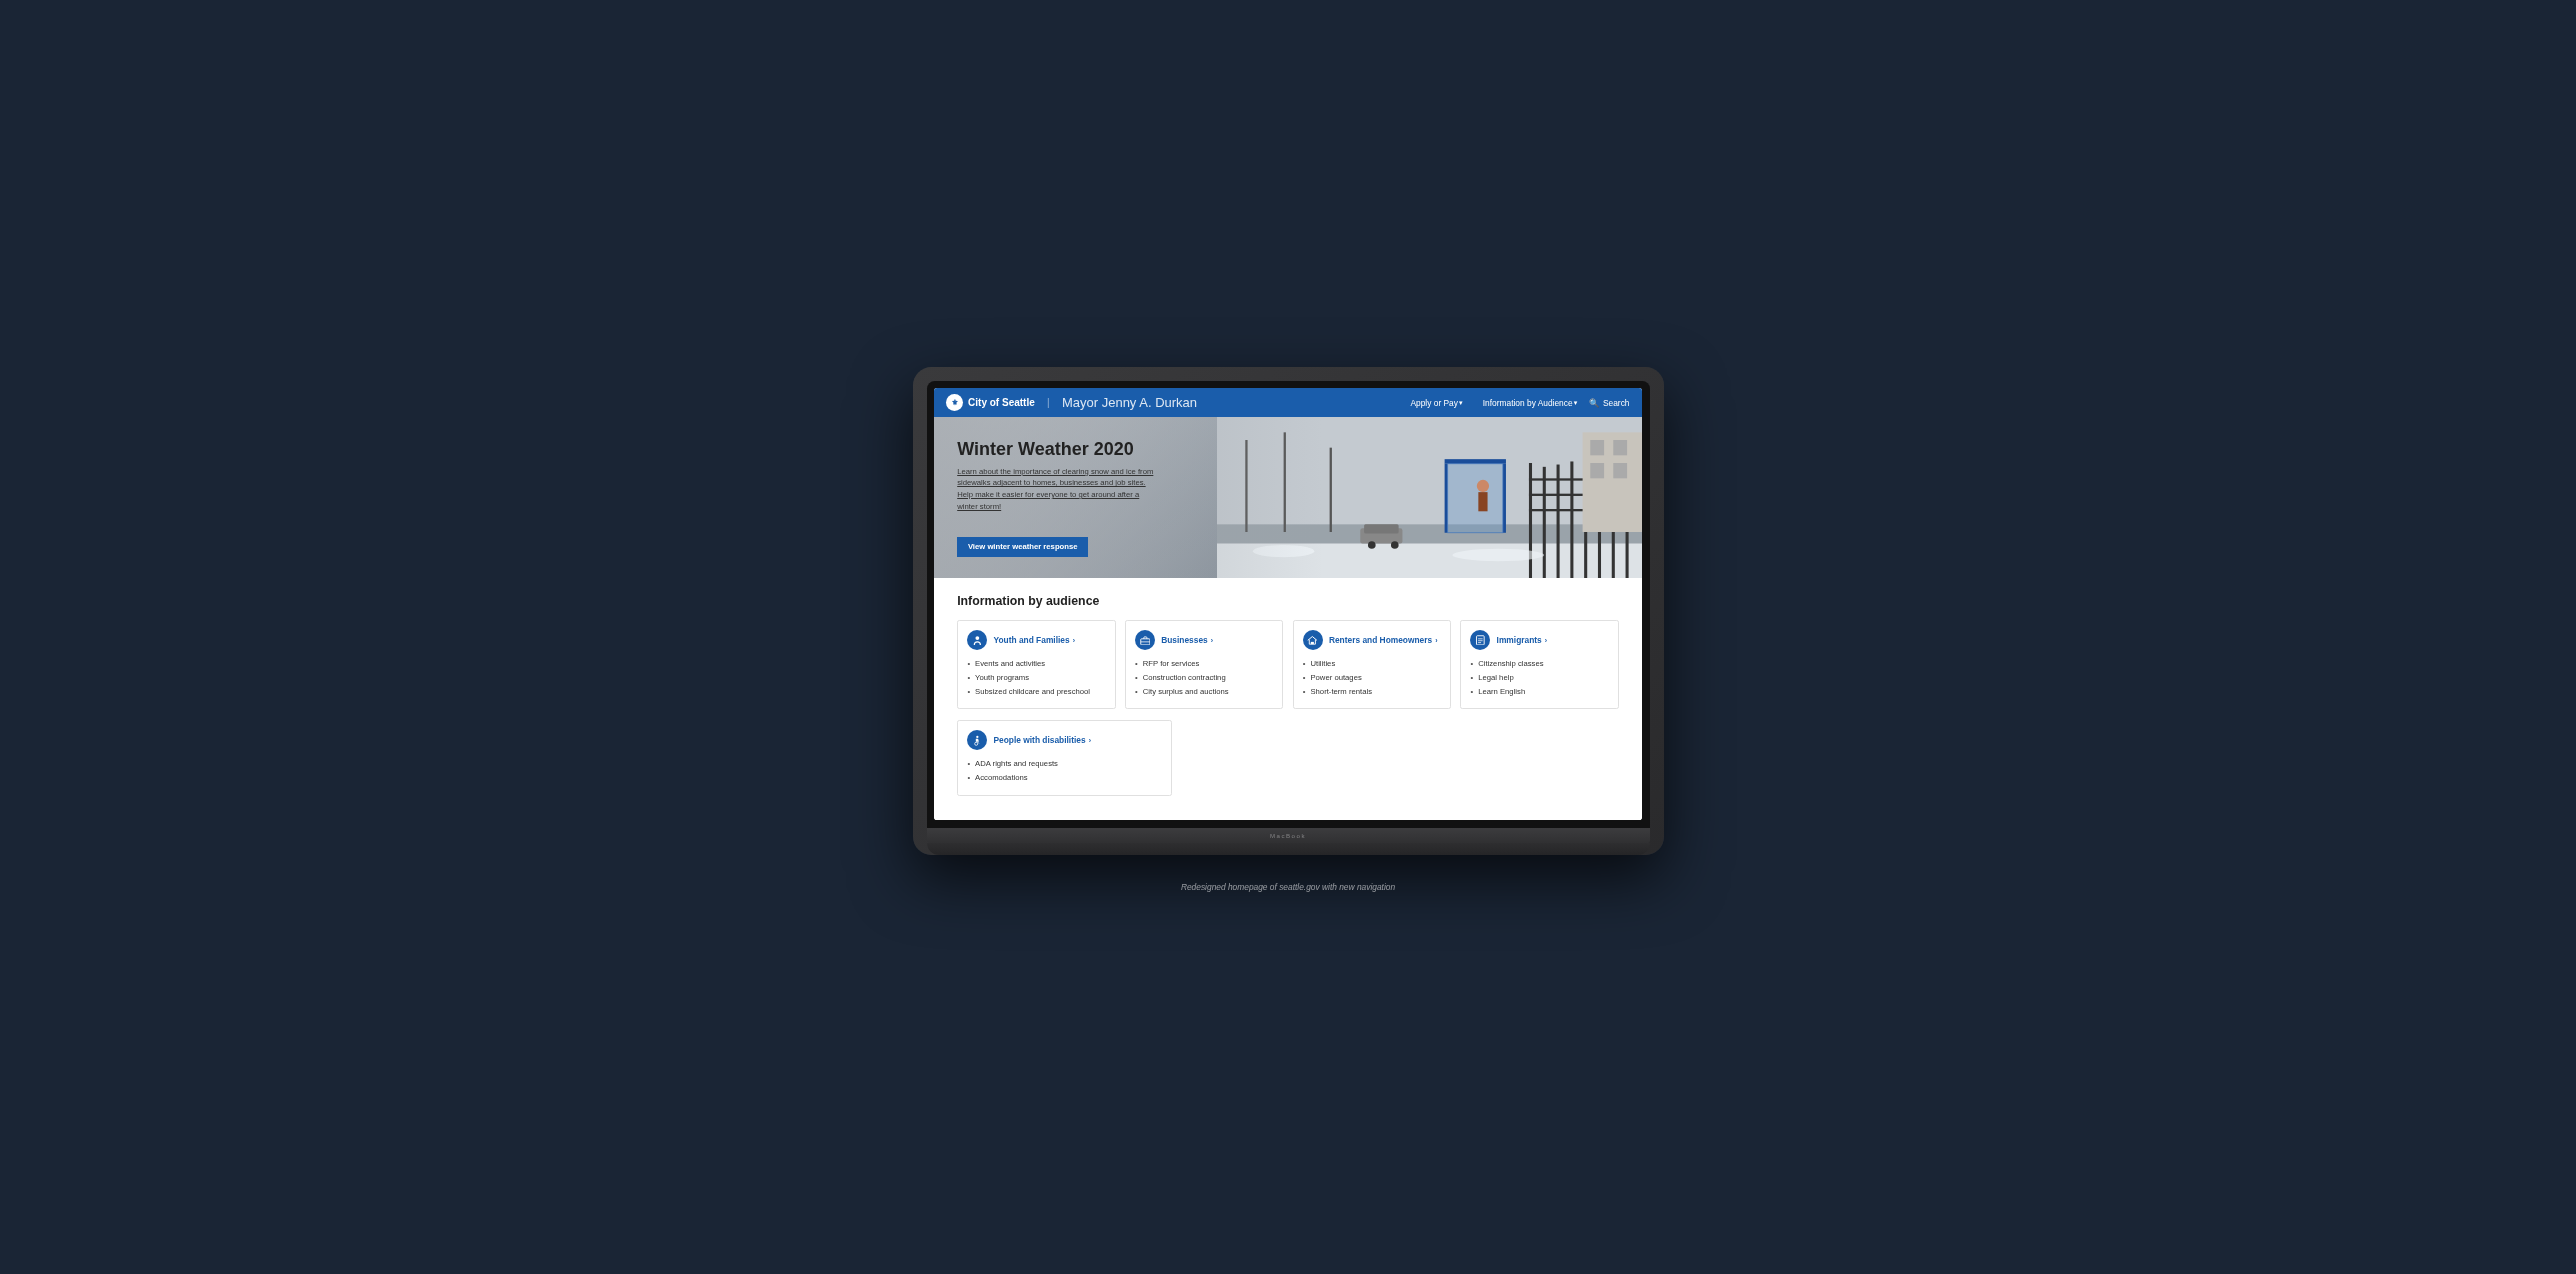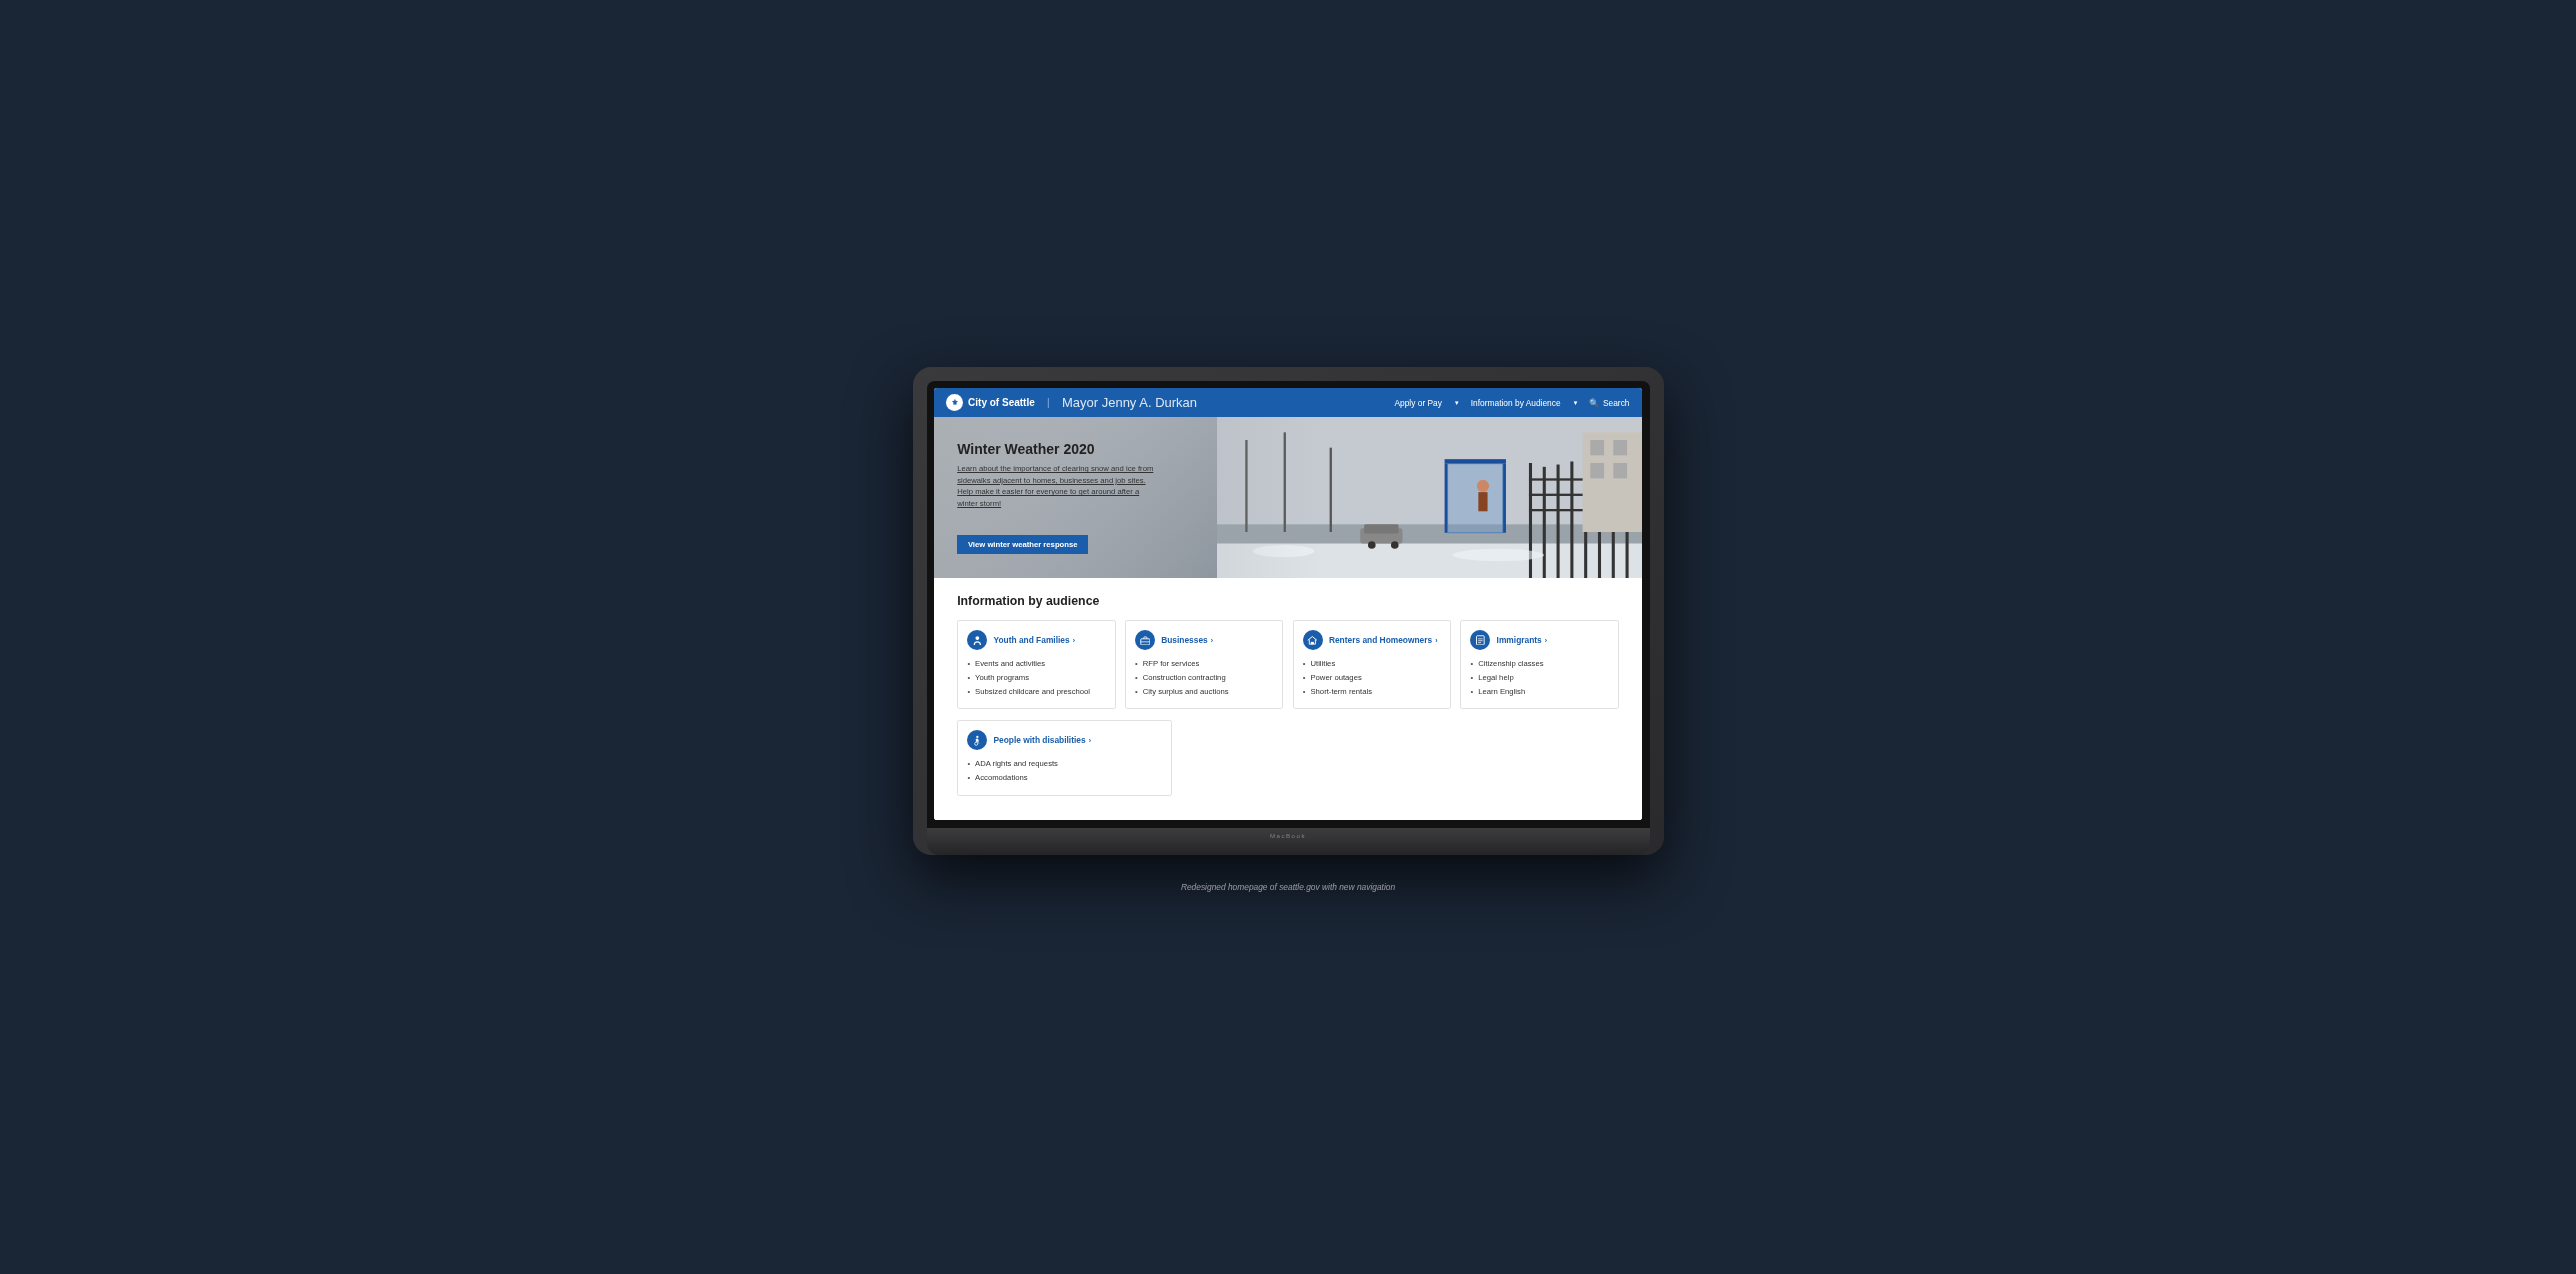--- a/index.html
+++ b/index.html
@@ -92,23 +92,24 @@
       display: flex;
       align-items: center;
       gap: 12.3px;
     }
 
     .nav-link-btn {
       color: #fff;
       font-size: 8.4px;
       display: flex;
       align-items: center;
-      gap: 13px;
+      gap: 1px;
       cursor: pointer;
       text-decoration: none;
+      margin-left: 8px;
     }
 
     .nav-link-btn .chevron {
       font-size: 7px;
     }
 
     .search-btn {
       color: #fff;
       font-size: 8.4px;
       display: flex;
@@ -169,21 +170,21 @@
     }
 
     .hero-content {
       position: relative;
       z-index: 2;
       padding: 15.3px 23px;
       max-width: 245px;
     }
 
     .hero-title {
-      font-size: 14px;
+      font-size: 18px;
       font-weight: bold;
       color: #222;
       margin-bottom: 6.1px;
     }
 
     .hero-desc {
       font-size: 7.7px;
       color: #333;
       line-height: 1.5;
       margin-bottom: 25px;

